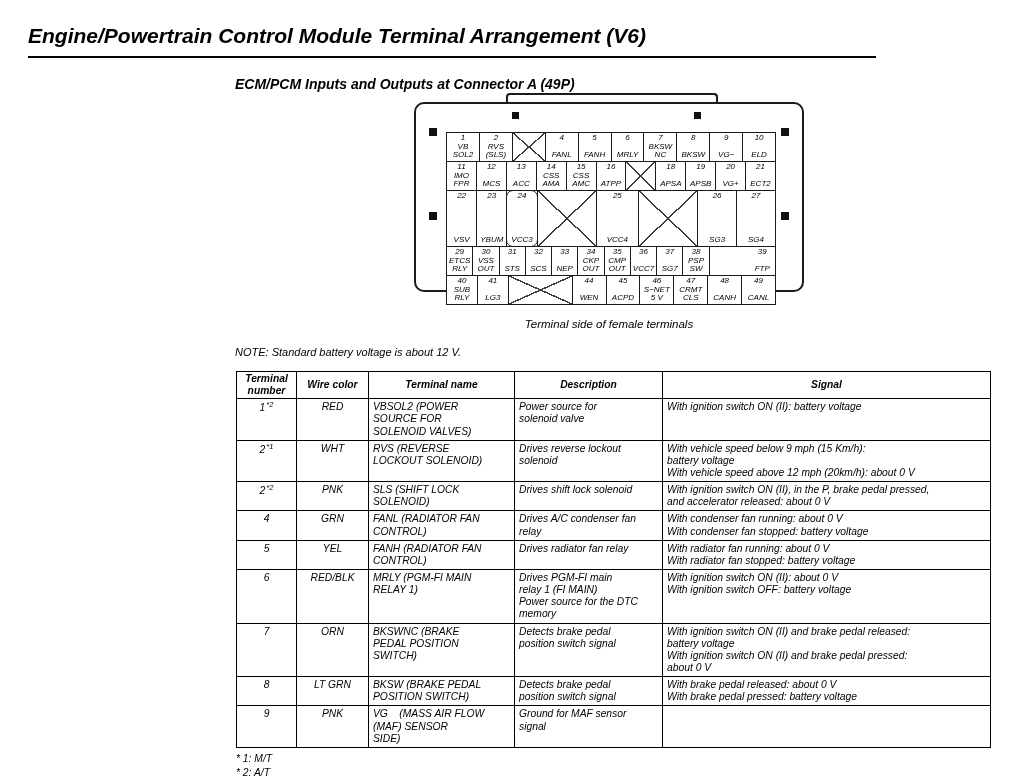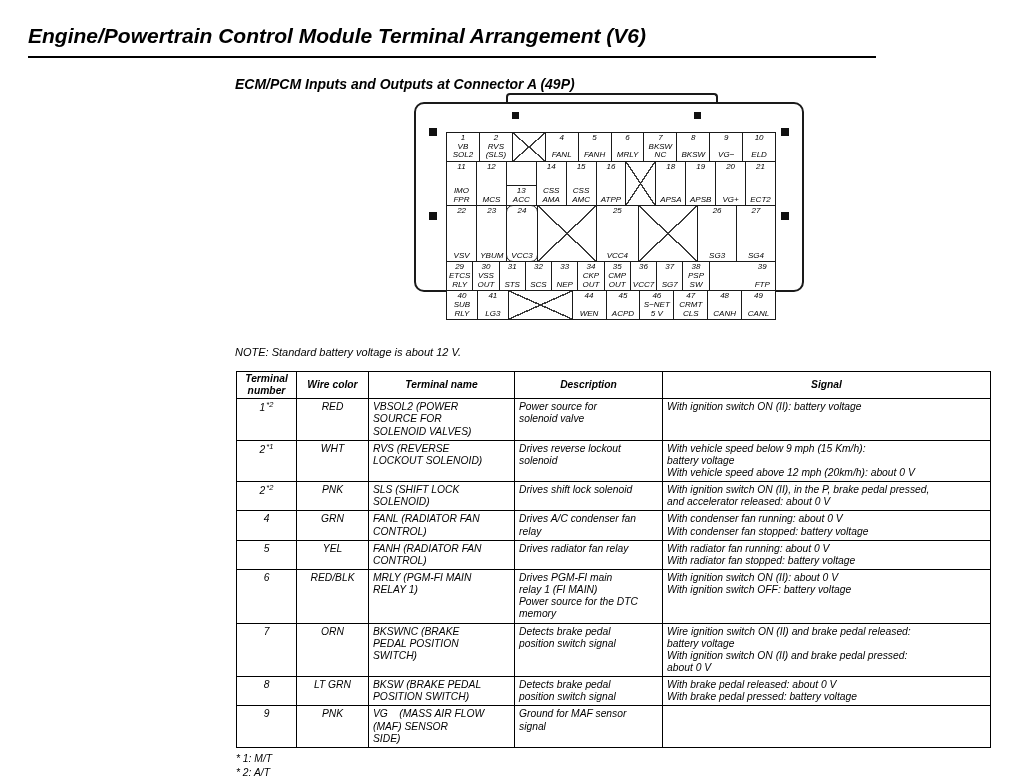--- a/index.html
+++ b/index.html
@@ -151,21 +151,21 @@
               <div>IMO</div>
               <div>FPR</div>
             </div>
           </div>
           <div class="term-cell" style="flex: 1 1 0px;">
             <div class="term-num">12</div>
             <div class="term-label">
               <div>MCS</div>
             </div>
           </div>
-          <div class="term-cell" style="flex: 1 1 0px; margin-top: 24px;">
+          <div class="term-cell" style="flex: 1 1 0px;">
             <div class="term-num">13</div>
             <div class="term-label">
               <div>ACC</div>
             </div>
           </div>
           <div class="term-cell" style="flex: 1 1 0px;">
             <div class="term-num">14</div>
             <div class="term-label">
               <div>CSS</div>
               <div>AMA</div>
@@ -373,20 +373,21 @@
           <div class="term-cell" style="flex: 1.1 1 0px;">
             <div class="term-num">49</div>
             <div class="term-label">
               <div>CANL</div>
             </div>
           </div>
         </div>
       </div>
   </div>
 
+  <div class="caption">Terminal side of female terminals</div>
 
   <div class="note">NOTE: Standard battery voltage is about 12 V.</div>
 
   <div class="table-wrap">
     <table class="sig-table">
       <colgroup>
         <col style="width:60px">
           <col style="width:72px">
           <col style="width:146px">
           <col style="width:148px">
@@ -505,21 +506,21 @@
             <td>
               <div>BKSWNC (BRAKE</div>
               <div>PEDAL POSITION</div>
               <div>SWITCH)</div>
             </td>
             <td>
               <div>Detects brake pedal</div>
               <div>position switch signal</div>
             </td>
             <td>
-              <div>Wire ignition switch ON (II) and brake pedal released:</div>
+              <div>With ignition switch ON (II) and brake pedal released:</div>
               <div>battery voltage</div>
               <div>With ignition switch ON (II) and brake pedal pressed:</div>
               <div>about 0 V</div>
             </td>
           </tr>
           <tr>
             <td class="c-num">8</td>
             <td class="c-wire">LT GRN</td>
             <td>
               <div>BKSW (BRAKE PEDAL</div>

